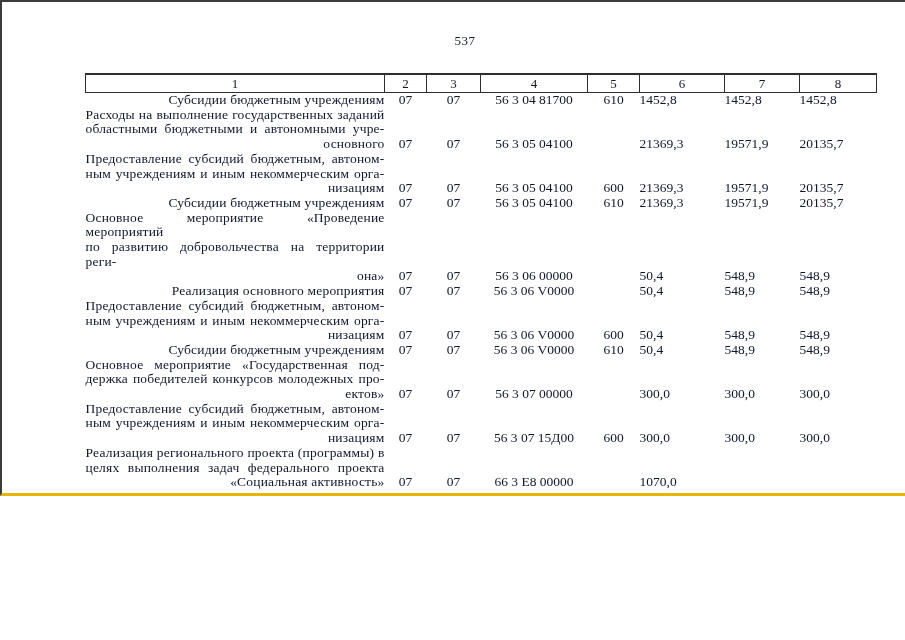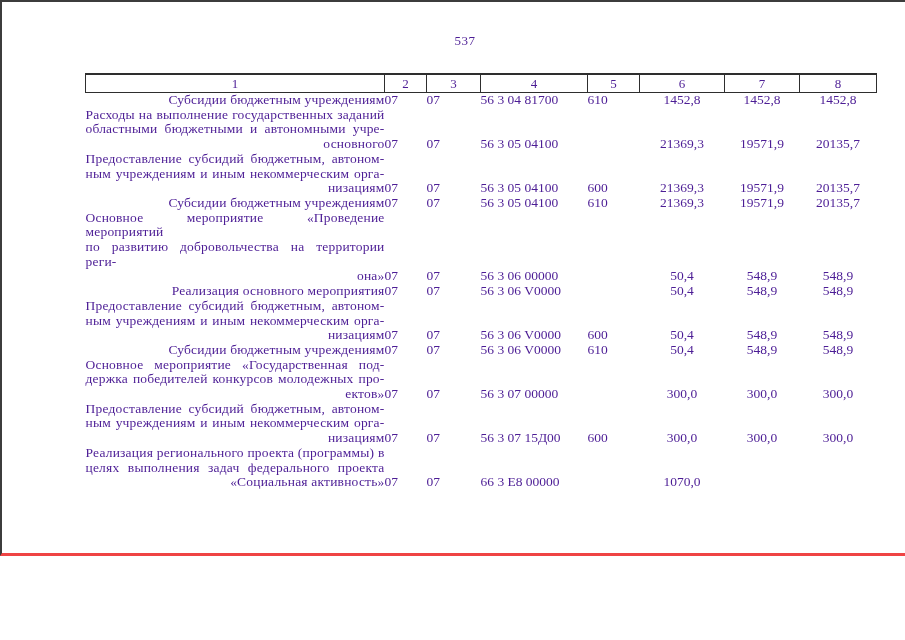--- a/index.html
+++ b/index.html
@@ -1,26 +1,26 @@
 <!DOCTYPE html>
 <html><head>
 <meta charset="utf-8">
 <style>
   html,body{margin:0;padding:0;background:#ffffff;}
   .page{
     position:relative;
-    width:905px;height:556px;
+    width:905px;height:496px;
     box-sizing:border-box;
     background:#ffffff;
     border-left:2px solid #3c3c3c;
     border-top:2px solid #3c3c3c;
-    border-bottom:3px solid #ef4444;
+    border-bottom:3px solid #eab308;
     overflow:hidden;
     font-family:"Liberation Serif", serif;
-    color:#4c1d95;
+    color:#0f172a;
   }
   .page-number{
     position:absolute;top:31px;left:83px;width:760px;
     text-align:center;font-size:13px;letter-spacing:0.5px;
   }
   table.budget{
     position:absolute;left:83px;top:71px;width:791px;
     border-collapse:collapse;table-layout:fixed;
     font-size:13.5px;line-height:14.7px;
   }
@@ -28,22 +28,22 @@
     border:1px solid #2e2e2e;
     border-top:2px solid #2e2e2e;
     font-weight:normal;font-size:13px;
     height:17px;line-height:17px;
     text-align:center;padding:0;
   }
   table.budget td{padding:0;vertical-align:bottom;}
   td.c1{padding-left:7px;padding-right:3px;letter-spacing:0.2px;}
   td.c1 .jline{text-align:justify;text-align-last:justify;}
   td.c1 .lline{text-align:right;}
-  td.c2,td.c3,td.c4,td.c5{text-align:left;}
-  td.c6,td.c7,td.c8{text-align:center;padding-right:4px;}
+  td.c2,td.c3,td.c4,td.c5{text-align:center;}
+  td.c6,td.c7,td.c8{text-align:left;padding-right:4px;}
   .speck{
     position:absolute;width:3px;height:2px;border-radius:50%;
     background:#b5b5b5;opacity:.8;
   }
 </style>
 </head>
 <body>
 
 <div class="page">
   <div class="page-number">537</div>

